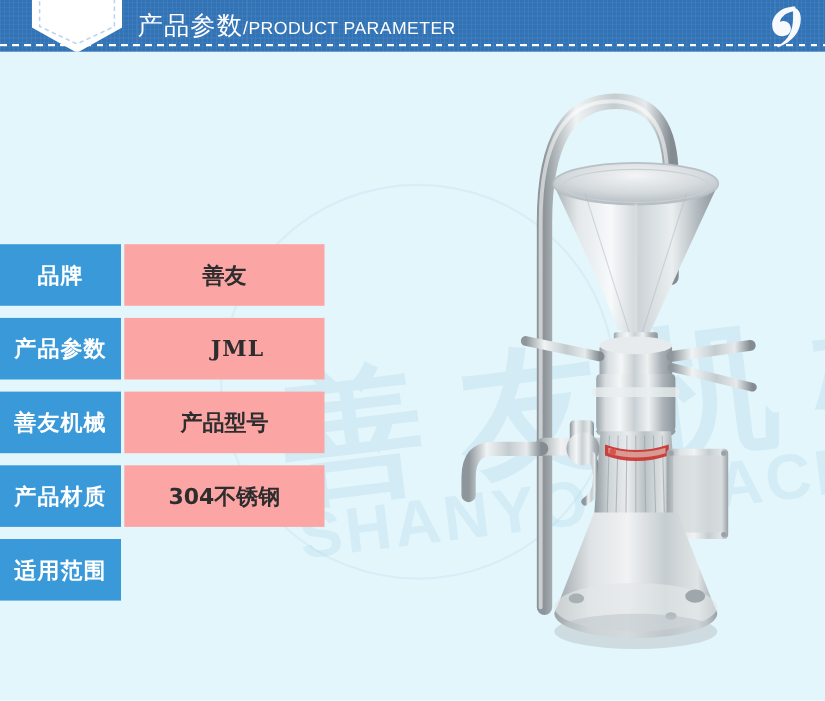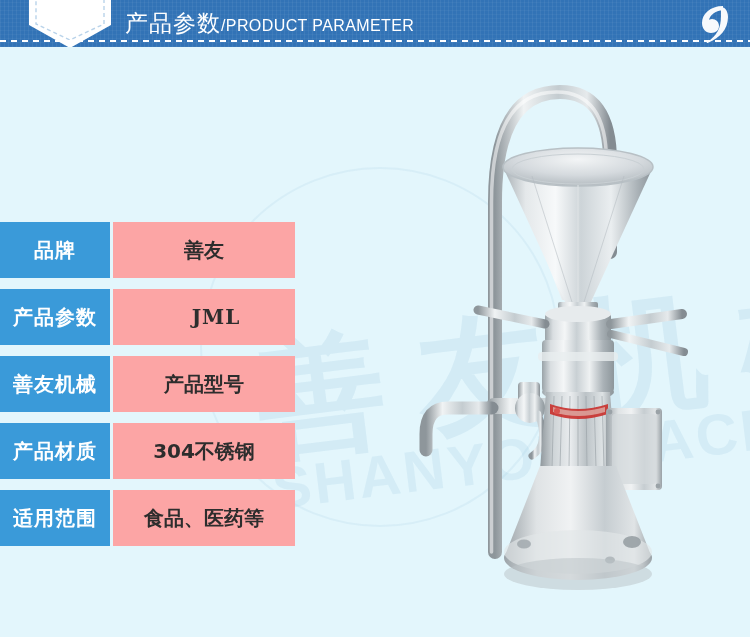--- a/index.html
+++ b/index.html
@@ -320,18 +320,17 @@
       <div class="spec-value">产品型号</div>
     </div>
 
     <div class="spec-row">
       <div class="spec-label">产品材质</div>
       <div class="spec-value">304不锈钢</div>
     </div>
 
     <div class="spec-row">
       <div class="spec-label">适用范围</div>
-      <div class="spec-value">食品、医药等</div>
     </div>
 
   </div>
 
 </div>
 
 </body></html>

